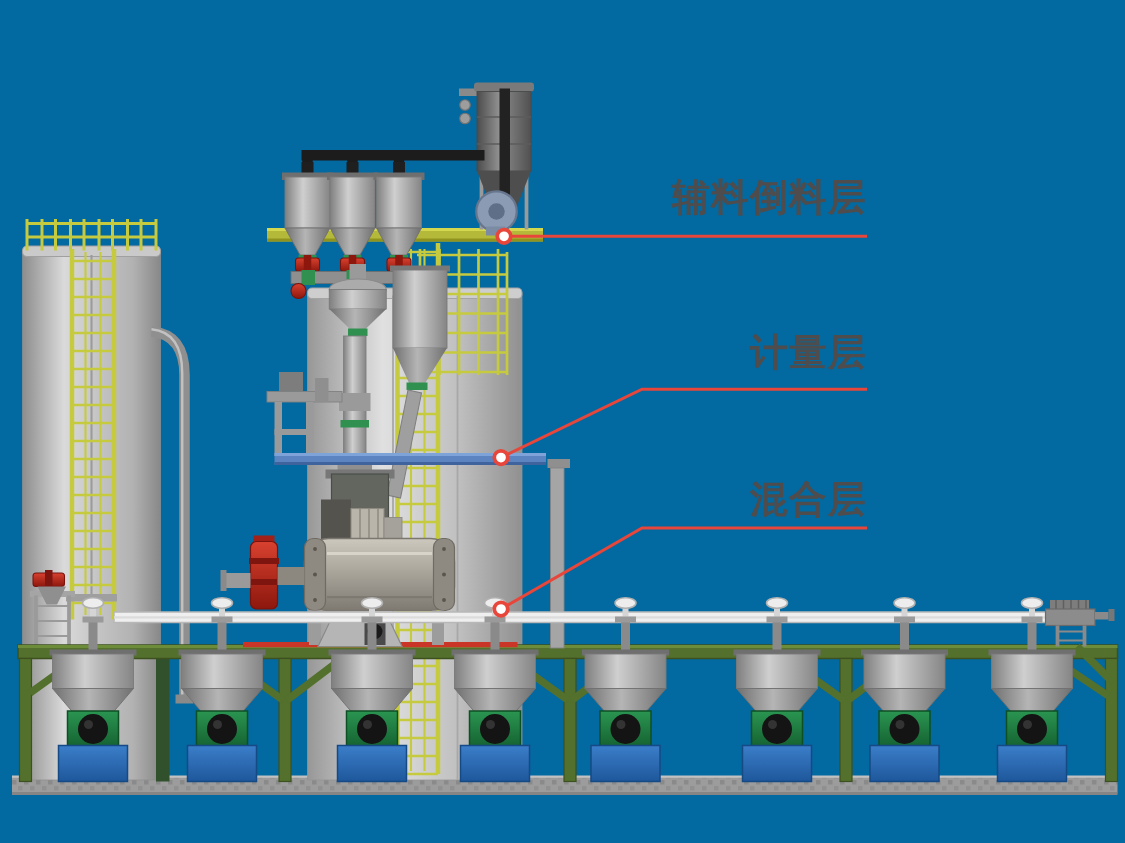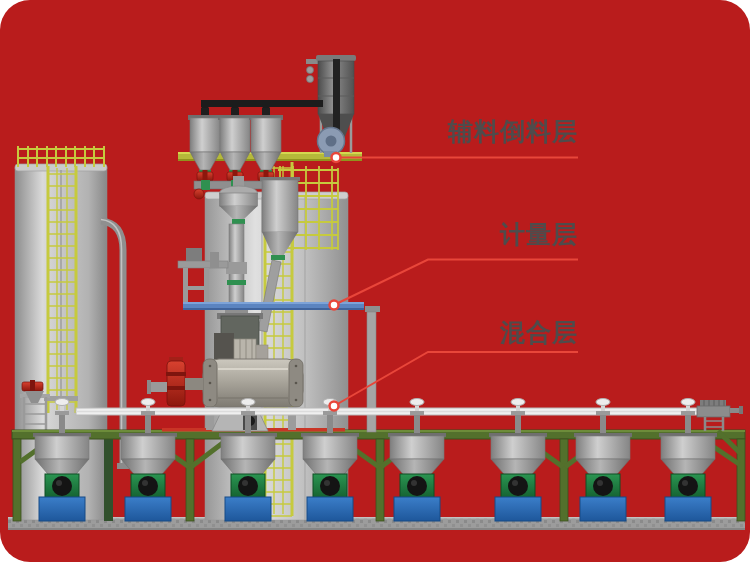--- a/index.html
+++ b/index.html
@@ -1,17 +1,17 @@
 <!DOCTYPE html>
 <html><head>
 <meta charset="utf-8">
 <style>
   html,body{margin:0;padding:0;background:#ffffff;}
-  #stage{position:relative;width:750px;height:562px;background:#b91c1c;overflow:hidden;
-         font-family:"Liberation Sans","DejaVu Sans",sans-serif;border-radius:30px;}
+  #stage{position:relative;width:750px;height:562px;background:#0369a1;overflow:hidden;
+         font-family:"Liberation Sans","DejaVu Sans",sans-serif;}
   svg{display:block}
   text.layer-label{font-family:"Liberation Sans","DejaVu Sans",sans-serif;
        font-size:25px;font-weight:600;fill:#4e4c4c;letter-spacing:1px;}
 </style>
 </head>
 <body>
 
 <div id="stage">
 <svg width="750" height="562" viewBox="0 0 750 562">
   <defs>

